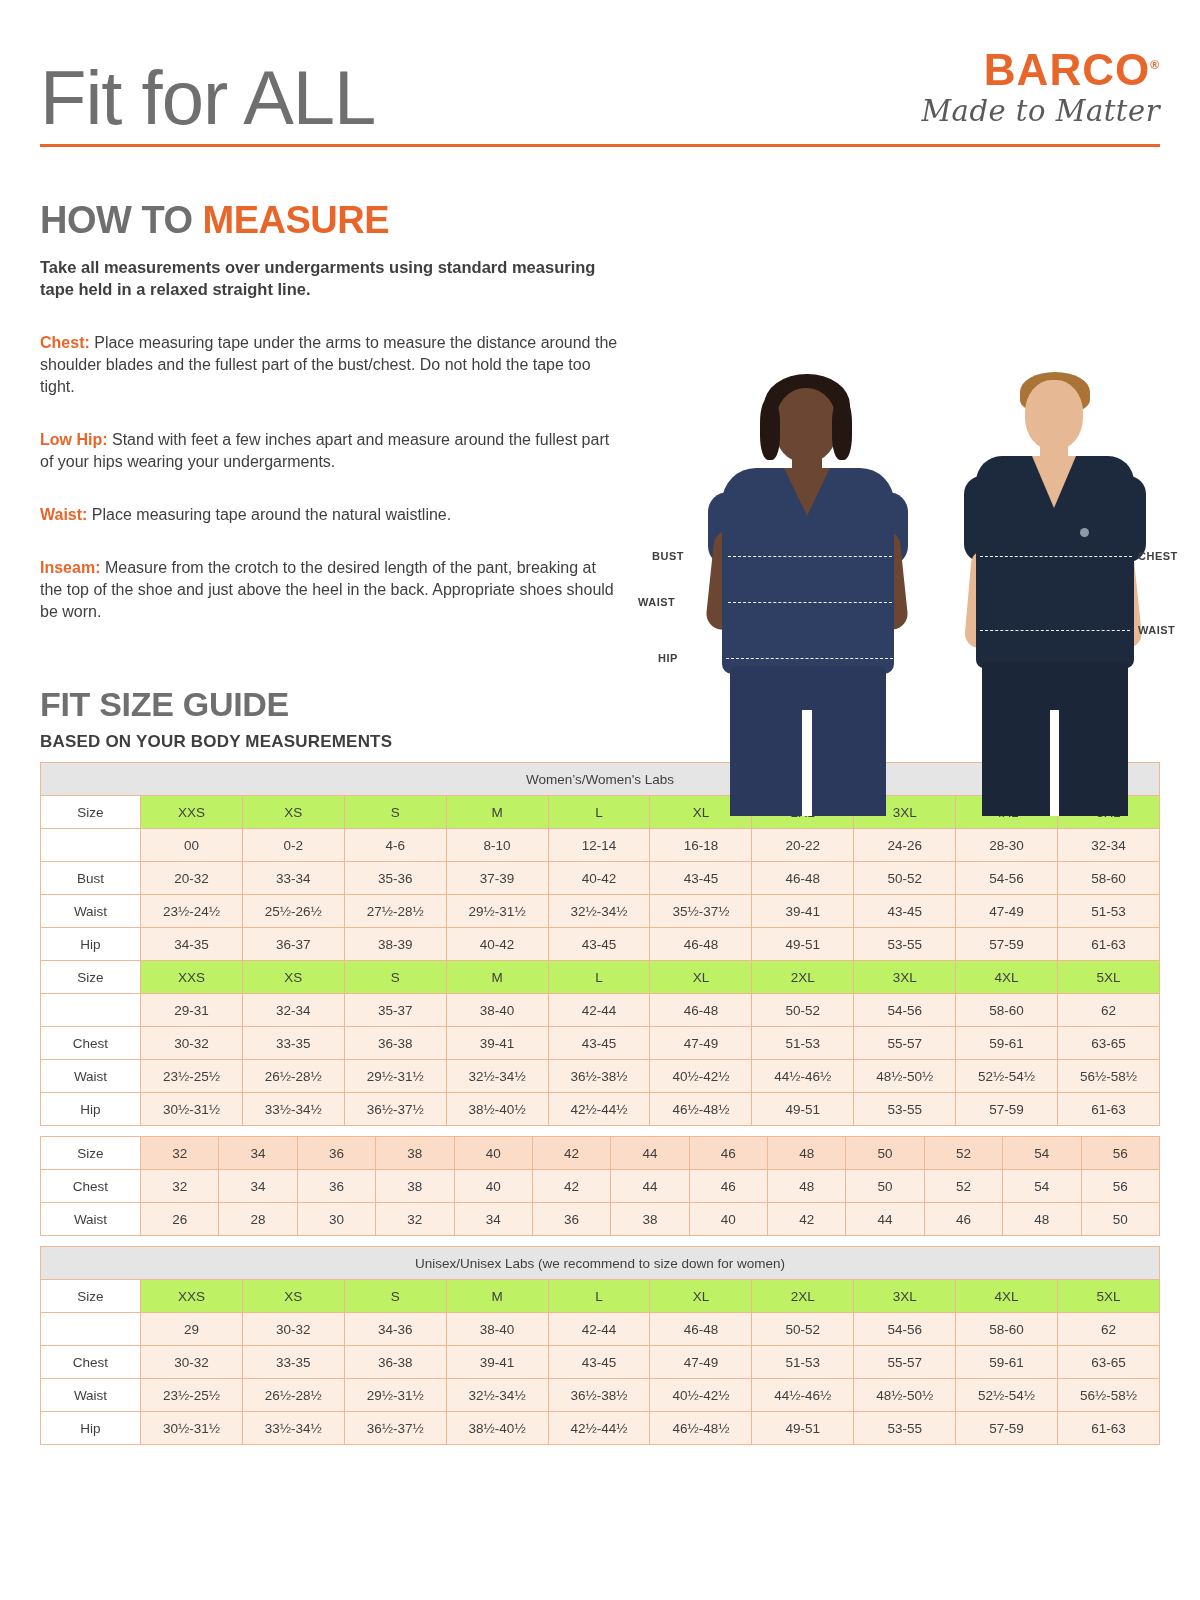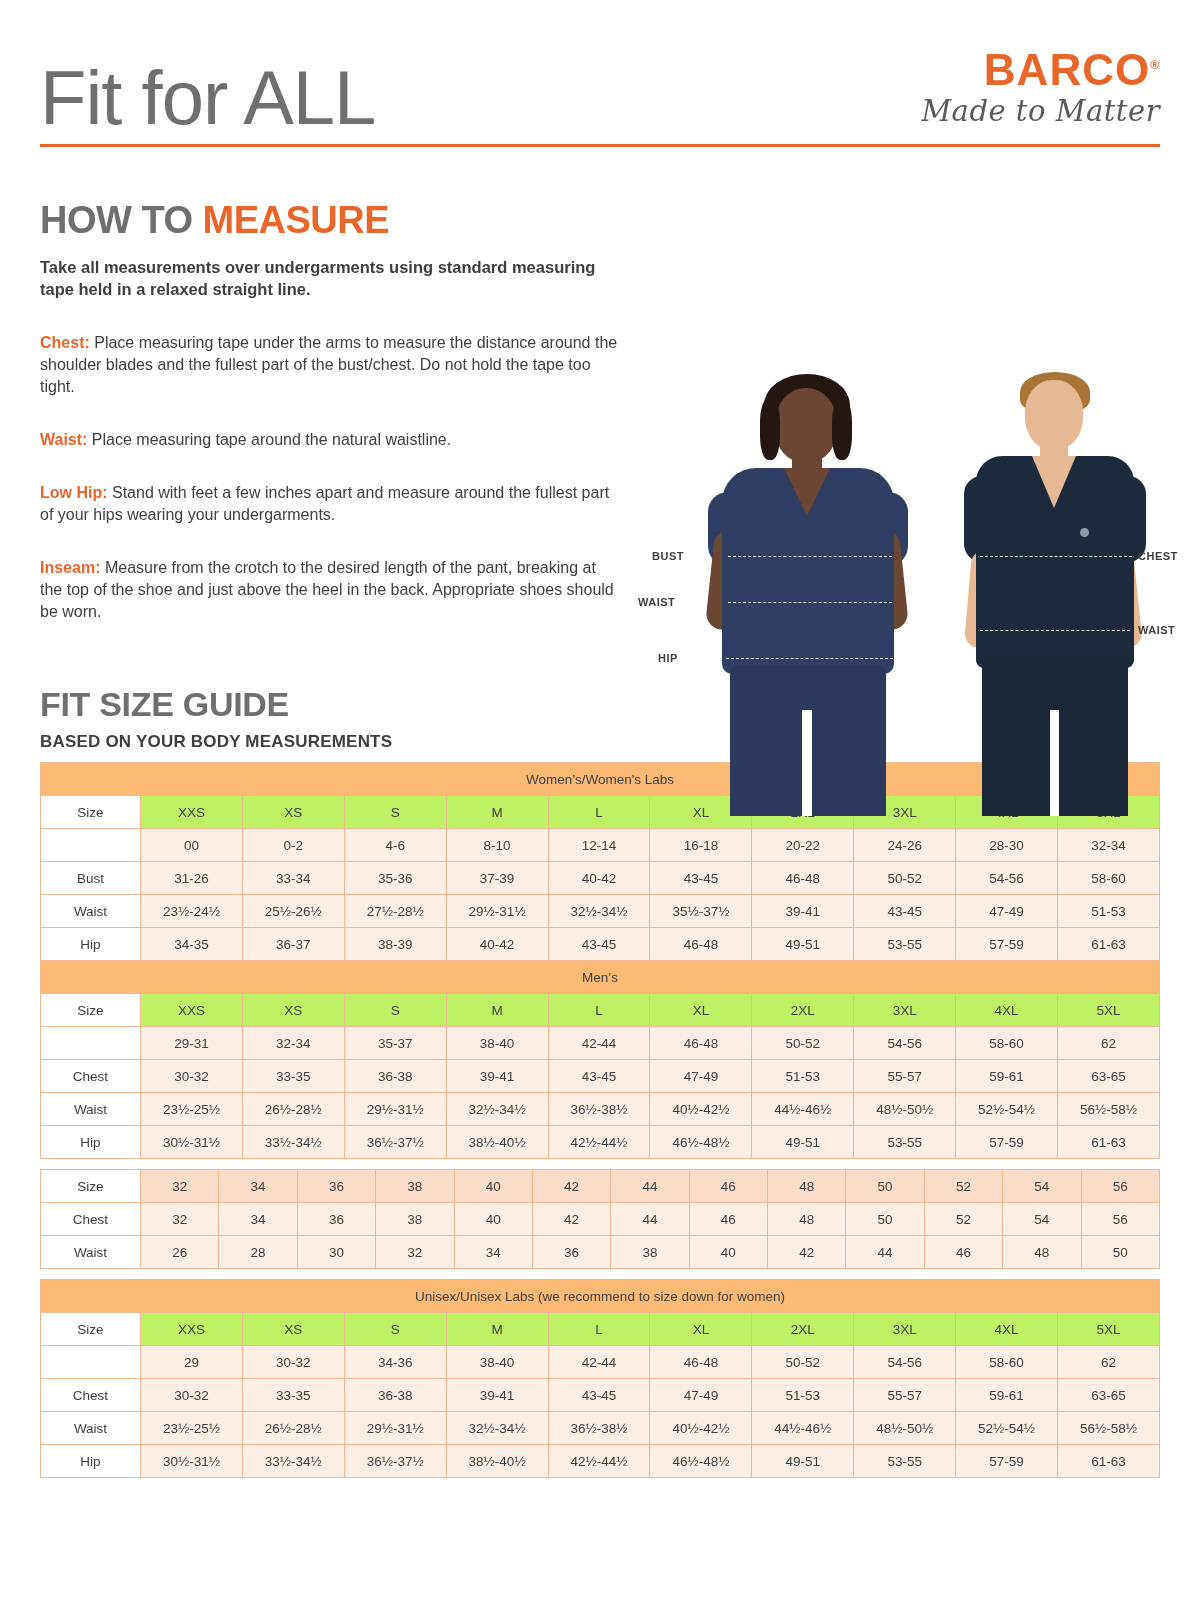--- a/index.html
+++ b/index.html
@@ -238,21 +238,21 @@
   table.sz td, table.sz th {
     border: 1px solid #f0b793;
     font-size: 13.5px;
     text-align: center;
     height: 33px;
     color: #3f3f3f;
     font-weight: 400;
     padding: 0 2px;
   }
   td.grp {
-    background: #fdba74;
+    background: #e5e5e5;
     color: #ffffff;
     font-weight: 700;
     font-size: 19px;
     text-align: left;
     padding-left: 12px;
     border: 1px solid #e8662a;
     height: 34px;
   }
   td.rowhdr {
     text-align: left;
@@ -289,23 +289,23 @@
   </div>
   <div class="rule"></div>
 
   <div class="section-title"><span>HOW TO </span><span class="accent">MEASURE</span></div>
 
   <div class="measure-body">
     <div class="lead">Take all measurements over undergarments using standard measuring tape held in a relaxed straight line.</div>
 
     <div class="para"><span class="lbl">Chest:</span><span> Place measuring tape under the arms to measure the distance around the shoulder blades and the fullest part of the bust/chest. Do not hold the tape too tight.</span></div>
 
+    <div class="para"><span class="lbl">Low Hip:</span><span> Stand with feet a few inches apart and measure around the fullest part of your hips wearing your undergarments.</span></div>
+
     <div class="para"><span class="lbl">Waist:</span><span> Place measuring tape around the natural waistline.</span></div>
-
-    <div class="para"><span class="lbl">Low Hip:</span><span> Stand with feet a few inches apart and measure around the fullest part of your hips wearing your undergarments.</span></div>
 
     <div class="para"><span class="lbl">Inseam:</span><span> Measure from the crotch to the desired length of the pant, breaking at the top of the shoe and just above the heel in the back. Appropriate shoes should be worn.</span></div>
   </div>
 
   <div class="models">
 
     <div class="fig">
       <div class="w-hair"></div>
       <div class="w-head"></div>
       <div class="w-hair2"></div>
@@ -382,21 +382,21 @@
         <td class="num">8-10</td>
         <td class="num">12-14</td>
         <td class="num">16-18</td>
         <td class="num">20-22</td>
         <td class="num">24-26</td>
         <td class="num">28-30</td>
         <td class="num">32-34</td>
       </tr>
       <tr>
         <td class="rowhdr">Bust</td>
-        <td class="num">31-26</td>
+        <td class="num">20-32</td>
         <td class="num">33-34</td>
         <td class="num">35-36</td>
         <td class="num">37-39</td>
         <td class="num">40-42</td>
         <td class="num">43-45</td>
         <td class="num">46-48</td>
         <td class="num">50-52</td>
         <td class="num">54-56</td>
         <td class="num">58-60</td>
       </tr>
@@ -420,23 +420,20 @@
         <td class="num">38-39</td>
         <td class="num">40-42</td>
         <td class="num">43-45</td>
         <td class="num">46-48</td>
         <td class="num">49-51</td>
         <td class="num">53-55</td>
         <td class="num">57-59</td>
         <td class="num">61-63</td>
       </tr>
 
-      <tr>
-        <td class="grp" colspan="11">Men’s</td>
-      </tr>
       <tr>
         <td class="rowhdr">Size</td>
         <td class="szhdr">XXS</td>
         <td class="szhdr">XS</td>
         <td class="szhdr">S</td>
         <td class="szhdr">M</td>
         <td class="szhdr">L</td>
         <td class="szhdr">XL</td>
         <td class="szhdr">2XL</td>
         <td class="szhdr">3XL</td>

